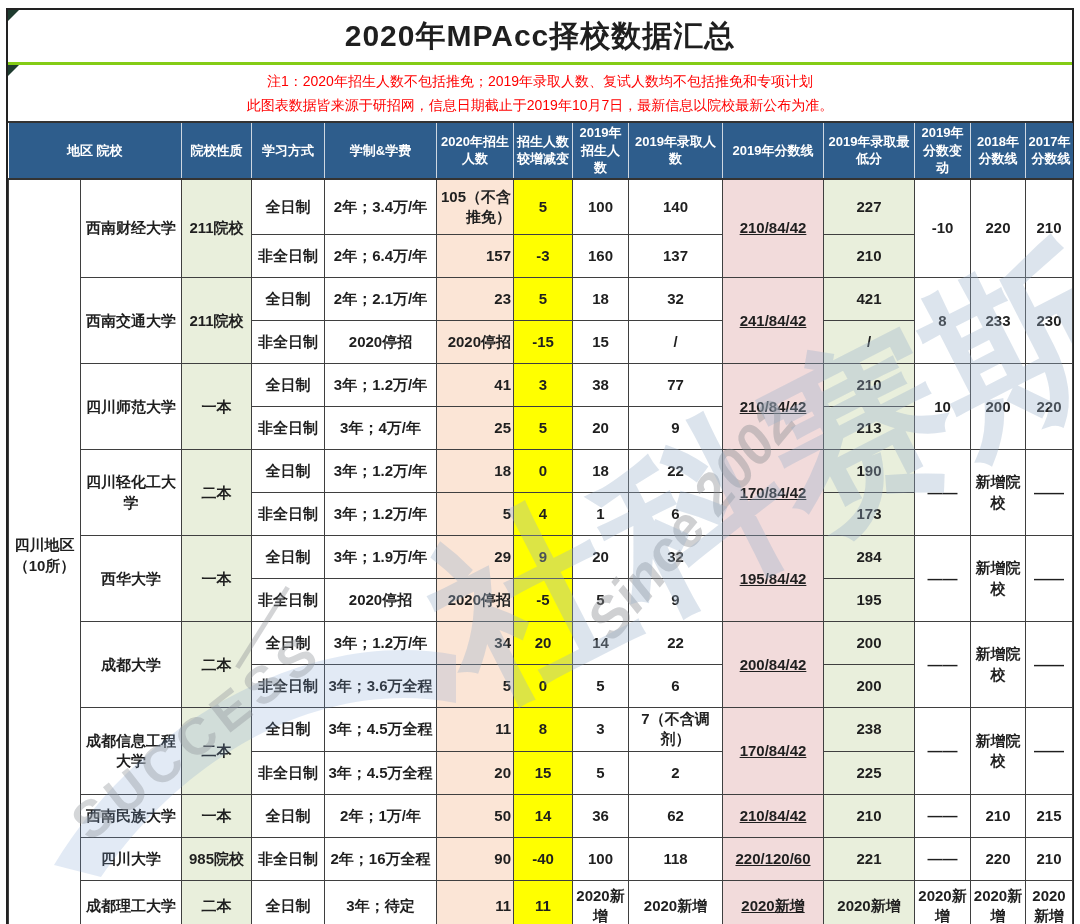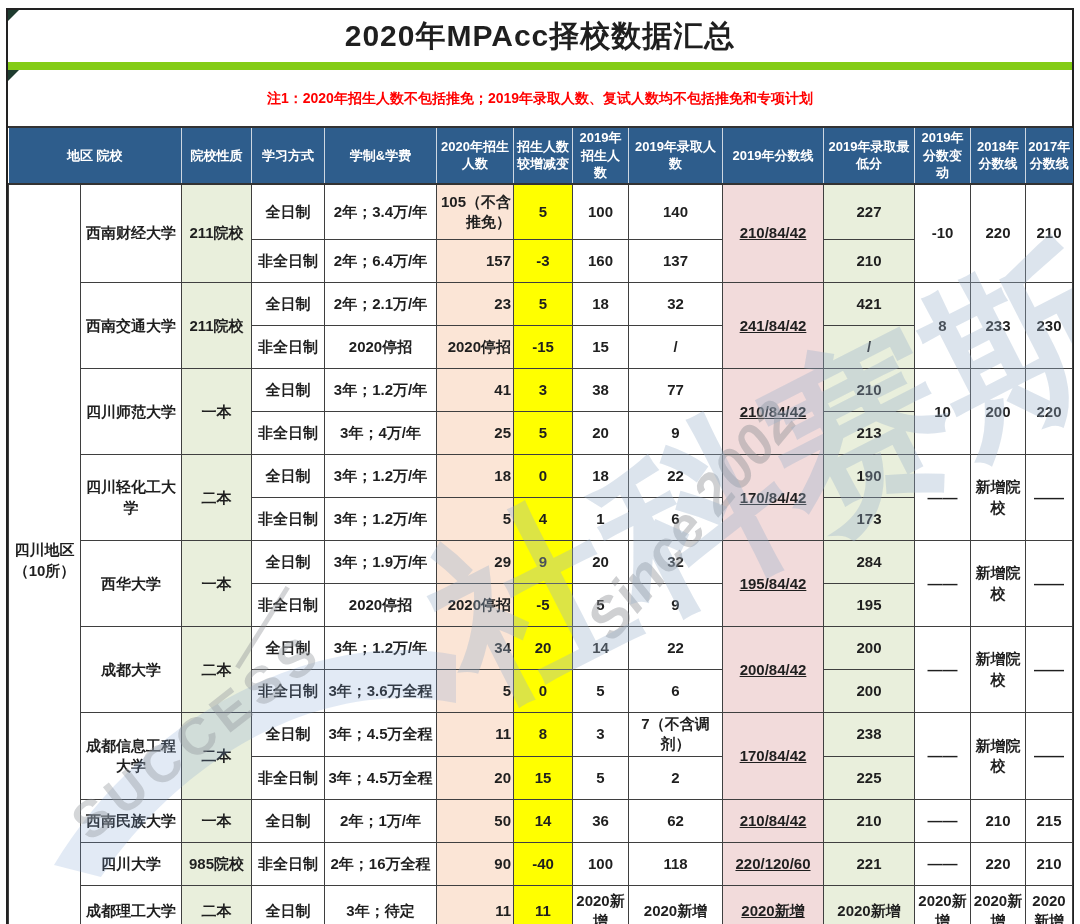--- a/index.html
+++ b/index.html
@@ -8,48 +8,48 @@
     background:#ffffff;
     font-family:"Liberation Sans","DejaVu Sans",sans-serif;
     color:#1f1f1f;
   }
   .sheet {
     position:absolute; left:6px; top:8px; width:1068px; box-sizing:border-box;
     border:2px solid #222; background:#fff;
   }
   
   .title-box {
-    position:relative; height:52px; border-bottom:8px solid #84cc16;
+    position:relative; height:52px; border-bottom:3px solid #84cc16;
     display:flex; align-items:center; justify-content:center;
   }
   .title-text { font-size:30px; font-weight:bold; letter-spacing:1px; }
   
   .note-box {
     position:relative; height:56px; border-bottom:2px solid #333;
     display:flex; flex-direction:column; align-items:center; justify-content:center;
     gap:3px;
   }
-  .note-line { color:var(--note-text); font-size:14px; font-weight:bold; line-height:1.45; }
+  .note-line { color:var(--note-text); font-size:14px; font-weight:normal; line-height:1.45; }
   .corner-tri {
     position:absolute; left:0; top:0; width:0; height:0;
     border-top:11px solid #1e3b2f; border-right:11px solid transparent;
   }
   
   table { border-collapse:collapse; table-layout:fixed; width:1064px; }
   col.c1{width:72px}  col.c2{width:101px} col.c3{width:70px}  col.c4{width:73px}
   col.c5{width:112px} col.c6{width:77px}  col.c7{width:59px}  col.c8{width:56px}
   col.c9{width:94px}  col.c10{width:101px}col.c11{width:91px} col.c12{width:56px}
   col.c13{width:55px} col.c14{width:47px}
   thead th {
     background:var(--header-bg); color:var(--header-text);
     font-size:13px; font-weight:bold; height:48px; line-height:1.35;
     border-right:1px solid #cdd7e2; border-bottom:2px solid #333;
     padding:1px 2px; vertical-align:middle;
   }
-  thead th:last-child { border-right:none; }
+  thead th:last-child { border-right:none;text-align:right; }
   tbody td {
     border:1px solid #3f3f3f; text-align:center; vertical-align:middle;
     font-size:15px; font-weight:bold; line-height:1.35; padding:1px 2px;
     background:#fff; word-break:break-all;
   }
   tbody tr { height:43px; }
   tbody tr:first-child { height:56px; }
   tbody tr:last-child { height:52px; }
   td.bg-green  { background:var(--col-green);margin-left:39px; }
   td.bg-peach  { background:var(--col-peach);text-align:right; }
@@ -87,20 +87,21 @@
 <div class="sheet">
 
   <div class="title-box">
     <div class="corner-tri"></div>
     <div class="title-text">2020年MPAcc择校数据汇总</div>
   </div>
 
   <div class="note-box">
     <div class="corner-tri"></div>
     <div class="note-line">注1：2020年招生人数不包括推免；2019年录取人数、复试人数均不包括推免和专项计划</div>
+    <div class="note-line">此图表数据皆来源于研招网，信息日期截止于2019年10月7日，最新信息以院校最新公布为准。</div>
   </div>
 
   <table>
     <colgroup>
       <col class="c1">
         <col class="c2">
         <col class="c3">
         <col class="c4">
         <col class="c5">
       <col class="c6">

